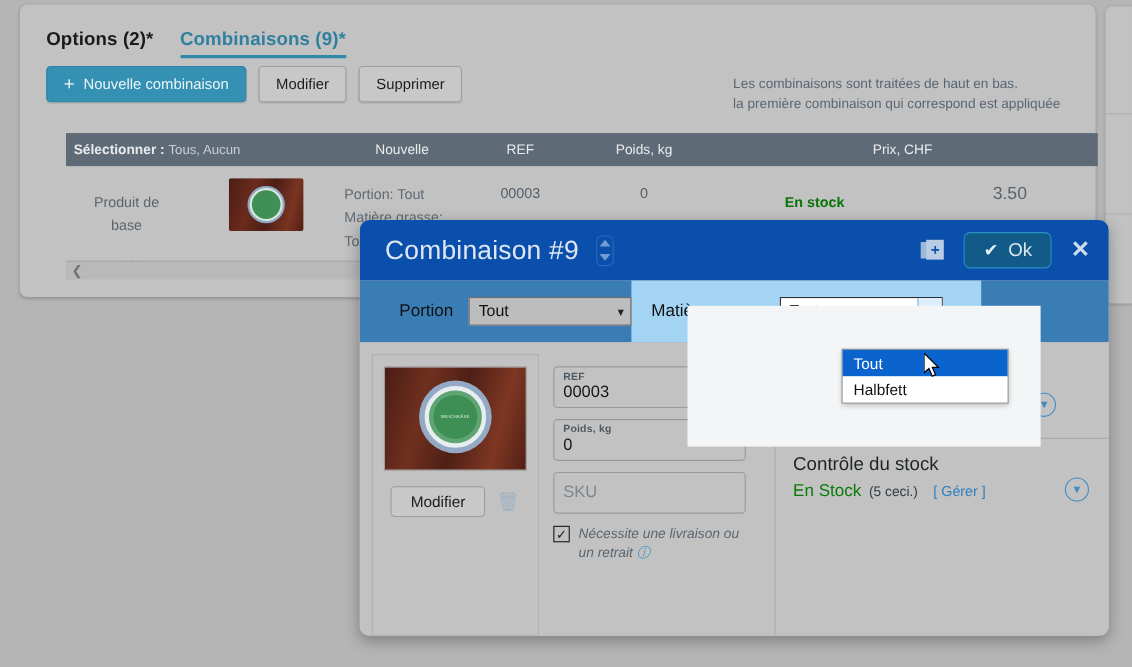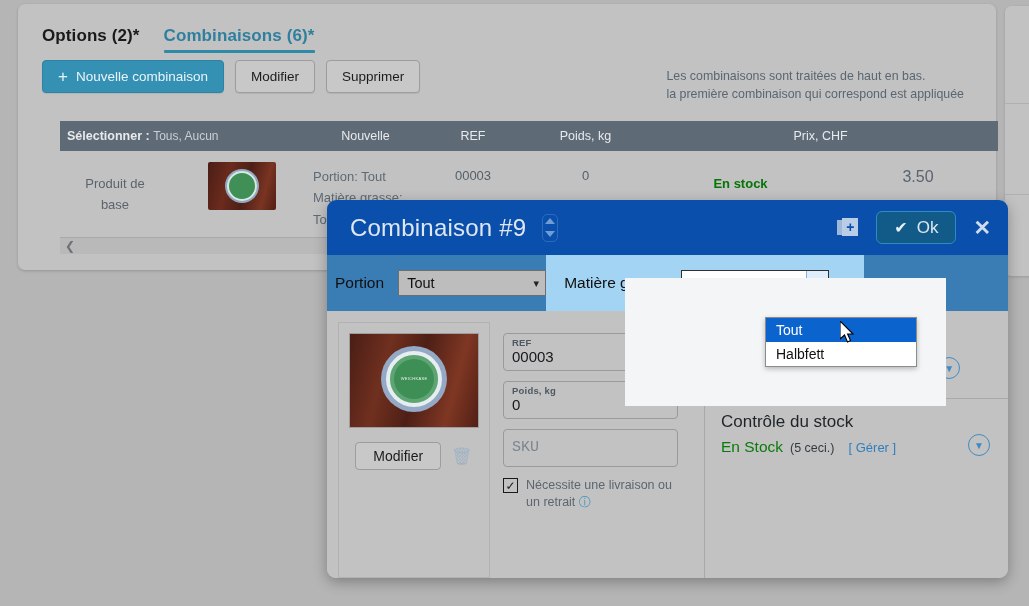--- a/index.html
+++ b/index.html
@@ -135,21 +135,21 @@
   }
   .ok-btn {
     height: 33px; padding: 0 17px; border-radius: 6px; background: #125a87;
     border: 1px solid #2a8ec4; color: #dbe8f2; font-size: 17px;
     display: flex; align-items: center; gap: 9px;
   }
   .ok-btn .chk { color: #e7f1f8; font-size: 16px; }
   .x-btn { color: #cfdcec; font-size: 21px; font-weight: bold; line-height: 1; }
 
   .opt-bar { height: 56px; background: #3a7db5; display: flex; align-items: center; position: relative; }
-  .opt-group { display: flex; align-items: center; gap: 14px; padding-left: 8px; height: 100%; }
+  .opt-group { display: flex; align-items: center; gap: 14px; padding-left: 36px; height: 100%; }
   .opt-group.active { background: #a4d4f4; padding-left: 18px; width: 318px; }
   .opt-label { font-size: 15.5px; color: #101010; white-space: nowrap; }
   .select {
     height: 26px; background: #bdbdbd; border: 1px solid #6e6e6e;
     display: flex; align-items: center; padding: 0 6px 0 8px;
     font-size: 14.5px; color: #101010; position: relative;
   }
   .select.portion { width: 148px; }
   .select.mg { width: 148px; background: #fff; border: 1px solid #303030; }
   .select .caret { margin-left: auto; font-size: 11px; color: #222; }
@@ -196,30 +196,30 @@
   }
   .trash { color: #9fb3c4; font-size: 17px; }
 
   .fields { flex: 1; padding: 11px 0 0 13px; }
   .field {
     width: 175px; height: 38px; background: #c2c2c2; border: 1px solid #9a9a9a;
     border-radius: 4px; padding: 3px 8px 0 8px; margin-bottom: 10px;
   }
   .field .lbl { font-size: 9.5px; color: #4e5862; font-weight: bold; letter-spacing: .2px; }
   .field .val { font-size: 15px; color: #15181b; line-height: 1.15; }
-  .field.empty { padding-top: 9px; font-family: Liberation Mono, monospace; }
+  .field.empty { padding-top: 9px; }
   .field.empty .ph { font-size: 15px; color: #7d868f; }
 
   .chkrow { display: flex; gap: 8px; margin-top: 7px; width: 180px; }
   .chkbox {
     width: 15px; height: 15px; border: 1.6px solid #1a1a1a; background: #c2c2c2;
     display: flex; align-items: center; justify-content: center;
     font-size: 12px; color: #1a1a1a; flex: 0 0 auto; margin-top: 1px; line-height: 1;
   }
-  .chktext { font-size: 12.5px; color: #5b6670; line-height: 1.35; }
+  .chktext { font-size: 12.5px; color: #5b6670; line-height: 1.35; font-style: italic; }
   .help { color: #3f93c4; font-size: 12px; }
 
   .col-right { flex: 1; border-left: 1px solid #a9a9a9; }
   .sect { padding: 10px 18px 0 16px; position: relative; }
   .sect.stock { border-top: 1px solid #a9a9a9; margin-top: 14px; padding-top: 13px; }
   .sect h3 { margin: 0 0 7px 0; font-size: 21px; font-weight: normal; color: #24282c; }
   .sect h3.small { font-size: 17px; color: #1f2428; margin-bottom: 6px; }
   .price-row { display: flex; align-items: center; gap: 0; }
   .chf { font-size: 21px; color: #24282c; margin-right: 4px; }
   .price-input {
@@ -255,21 +255,21 @@
     <div class="ln" style="top:188px"></div>
   </div>
 
   <div class="bg-card">
 
     <div class="tabs">
       <div class="tab">
         <span>Options (2)</span><span class="star">*</span>
       </div>
       <div class="tab active">
-        <span>Combinaisons (6)</span><span class="star">*</span>
+        <span>Combinaisons (9)</span><span class="star">*</span>
       </div>
     </div>
 
     <div class="btn-row">
       <div class="btn primary">
         <span class="plus">+</span>
         <span>Nouvelle combinaison</span>
       </div>
       <div class="btn">
         <span>Modifier</span>

